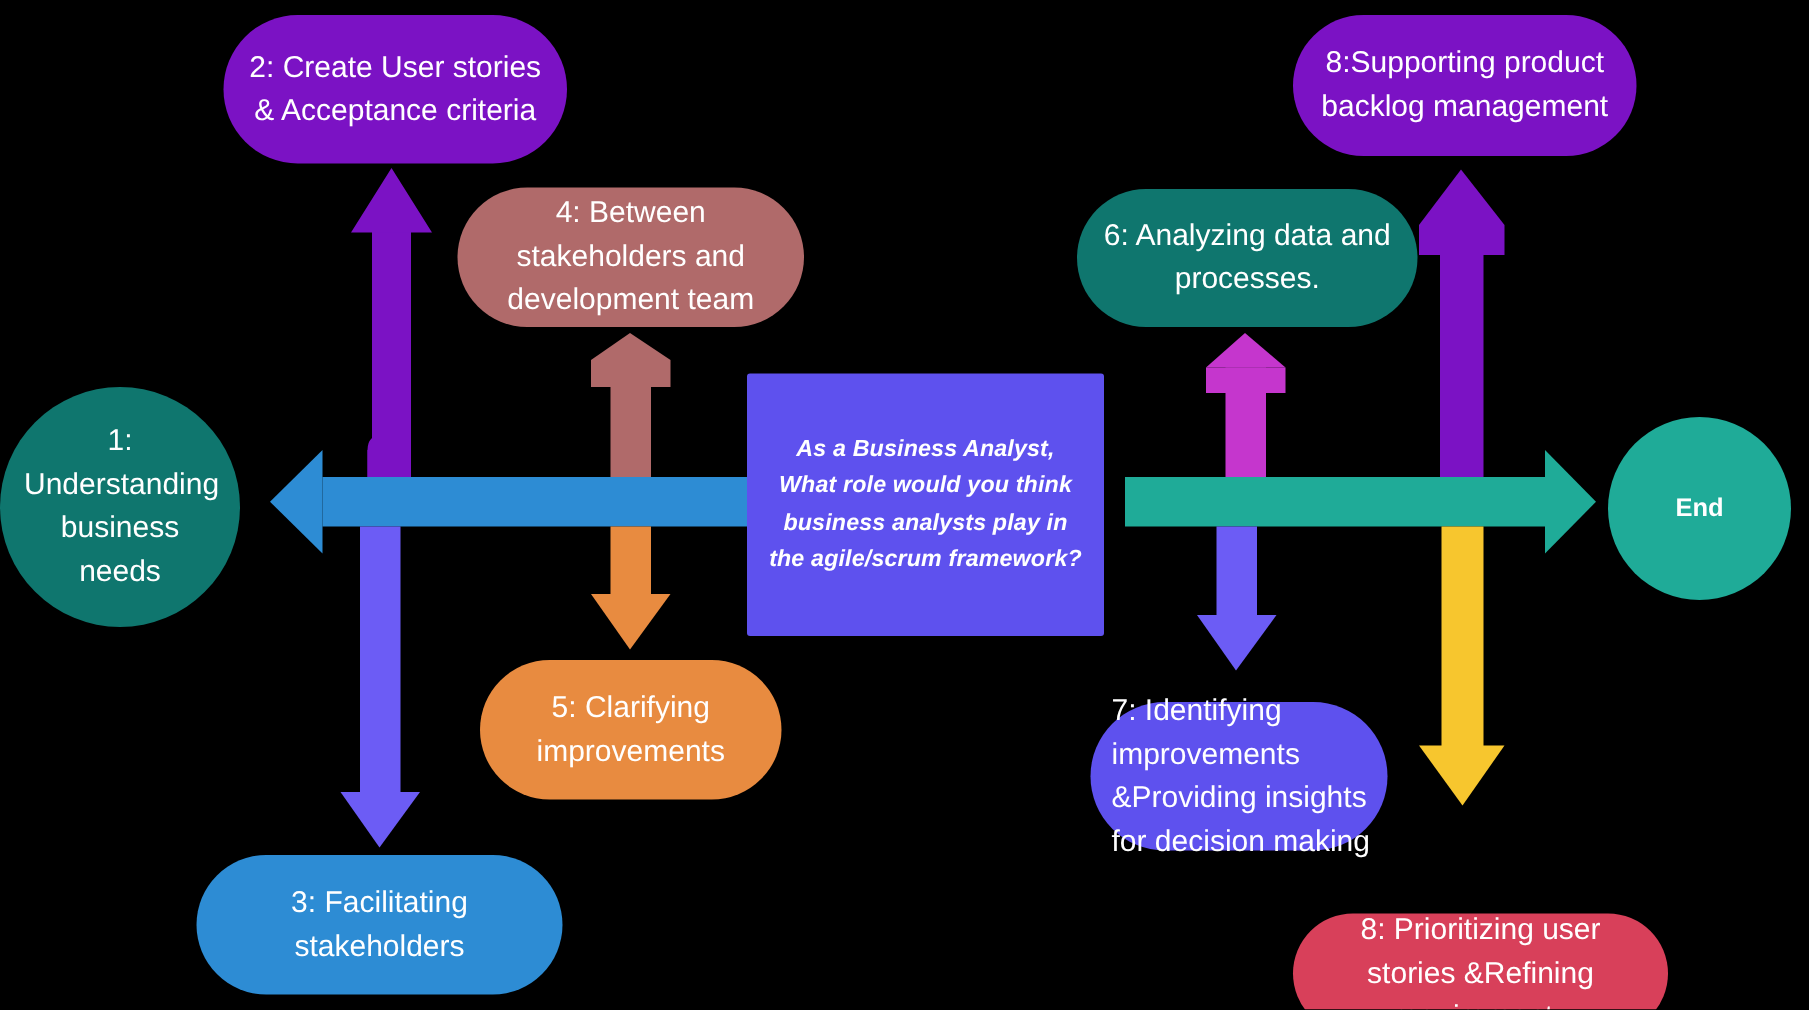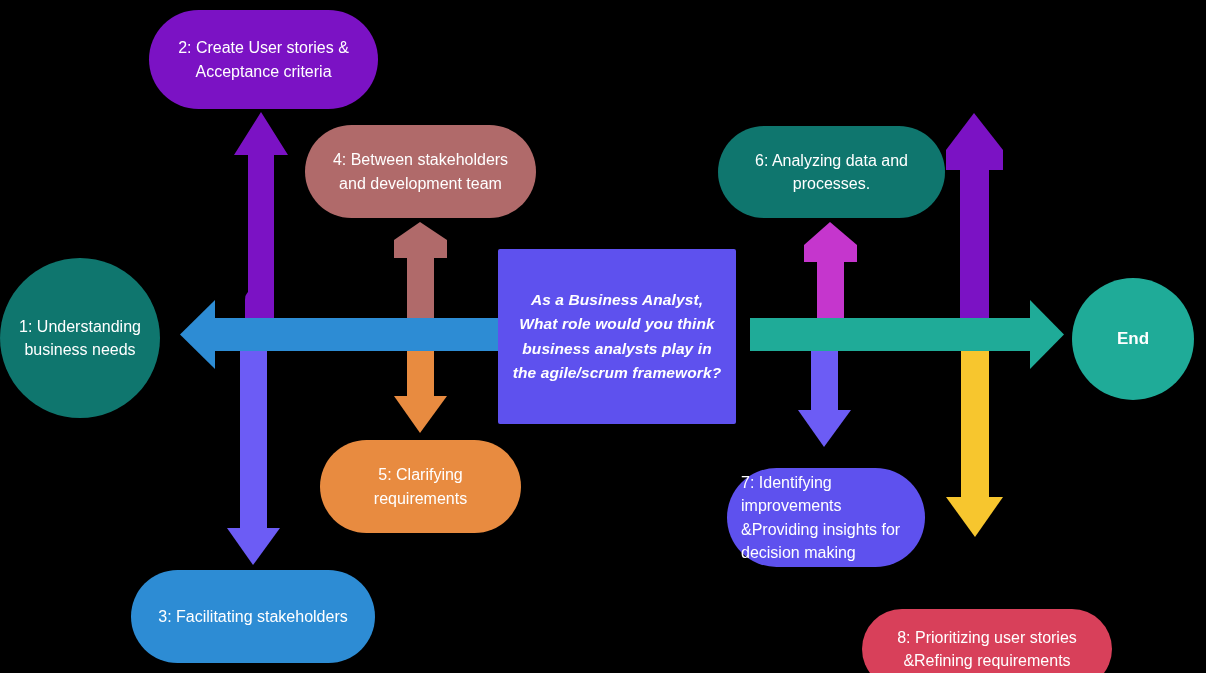--- a/index.html
+++ b/index.html
@@ -22,21 +22,21 @@
     width: 1206px;
     height: 673px;
   }
   .node {
     position: absolute;
     display: flex;
     align-items: center;
     justify-content: center;
     box-sizing: border-box;
     color: #ffffff;
-    font-size: 16px;
+    font-size: 20px;
     line-height: 1.45;
     text-align: center;
     padding: 6px 16px;
     z-index: 5;
   }
   .node.pill { border-radius: 999px; }
   .node.circle { border-radius: 50%; }
   .node.rect { border-radius: 2px; }
   .node.left-align { justify-content: flex-start; text-align: left; }
   .node .txt { display: block; width: 100%; }
@@ -125,31 +125,34 @@
 
   <div class="node pill" style="left:131px; top:570px; width:244px; height:93px; background:#2D8CD4;">
     <span class="txt">3: Facilitating stakeholders</span>
   </div>
 
   <div class="node pill" style="left:305px; top:125px; width:231px; height:93px; background:#B06A6A;">
     <span class="txt">4: Between stakeholders and development team</span>
   </div>
 
   <div class="node pill" style="left:320px; top:440px; width:201px; height:93px; background:#E88B40;">
-    <span class="txt">5: Clarifying requirements</span>
+    <span class="txt">5: Clarifying improvements</span>
   </div>
 
   <div class="node pill" style="left:718px; top:126px; width:227px; height:92px; background:#0f766e;">
     <span class="txt">6: Analyzing data and processes.</span>
   </div>
 
   <div class="node pill left-align" style="left:727px; top:440px; width:198px; height:99px; background:#5E51EE; padding-left:14px; padding-right:10px;margin-top:28px;">
     <span class="txt">7: Identifying improvements &amp;Providing insights for decision making</span>
   </div>
 
+  <div class="node pill" style="left:862px; top:10px; width:229px; height:94px; background:#7B12C4;">
+    <span class="txt">8:Supporting product backlog management</span>
+  </div>
 
   <div class="node pill" style="left:862px; top:561px; width:250px; height:80px; background:#D8405A;margin-top:48px;">
     <span class="txt">8: Prioritizing user stories &amp;Refining requirements</span>
   </div>
 
   <div class="node circle end-node" style="left:1072px; top:278px; width:122px; height:122px; background:#1FAB98;">
     <span class="txt">End</span>
   </div>
 
   <div class="node rect center-question" style="left:498px; top:249px; width:238px; height:175px; background:#5E51EE; padding:10px 14px;">

